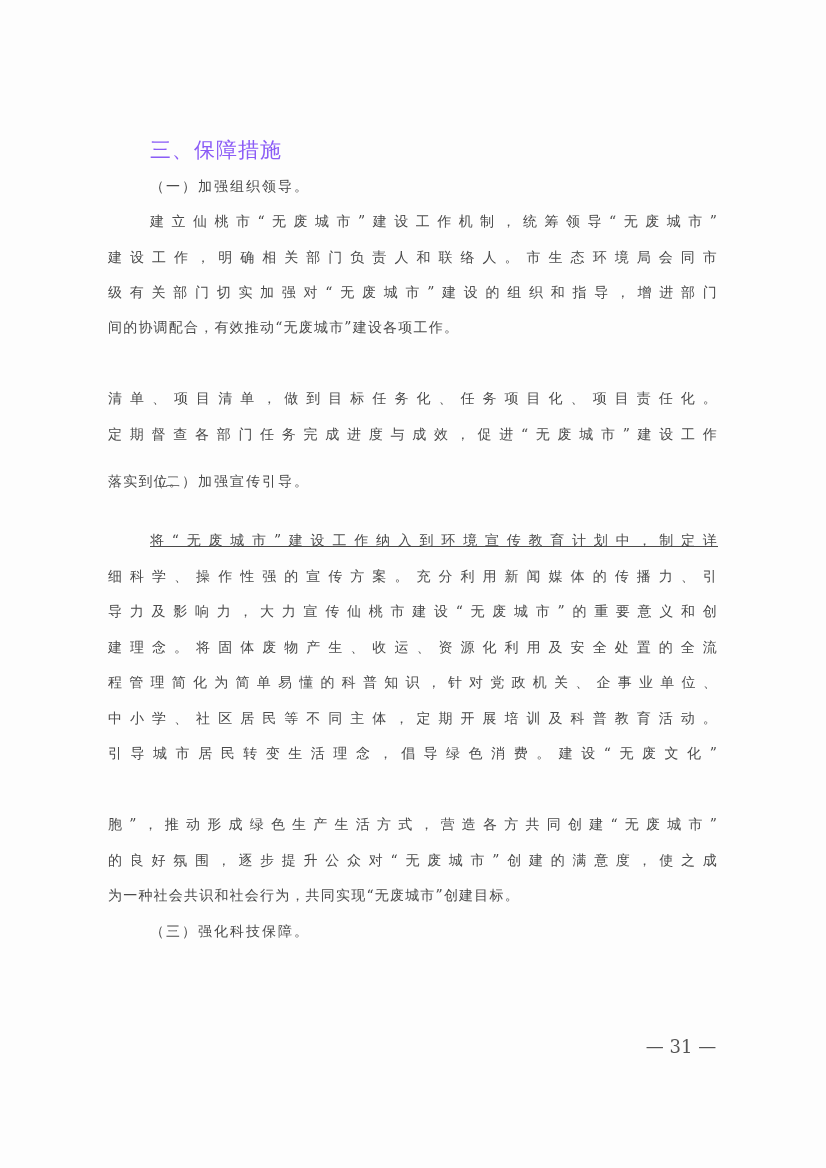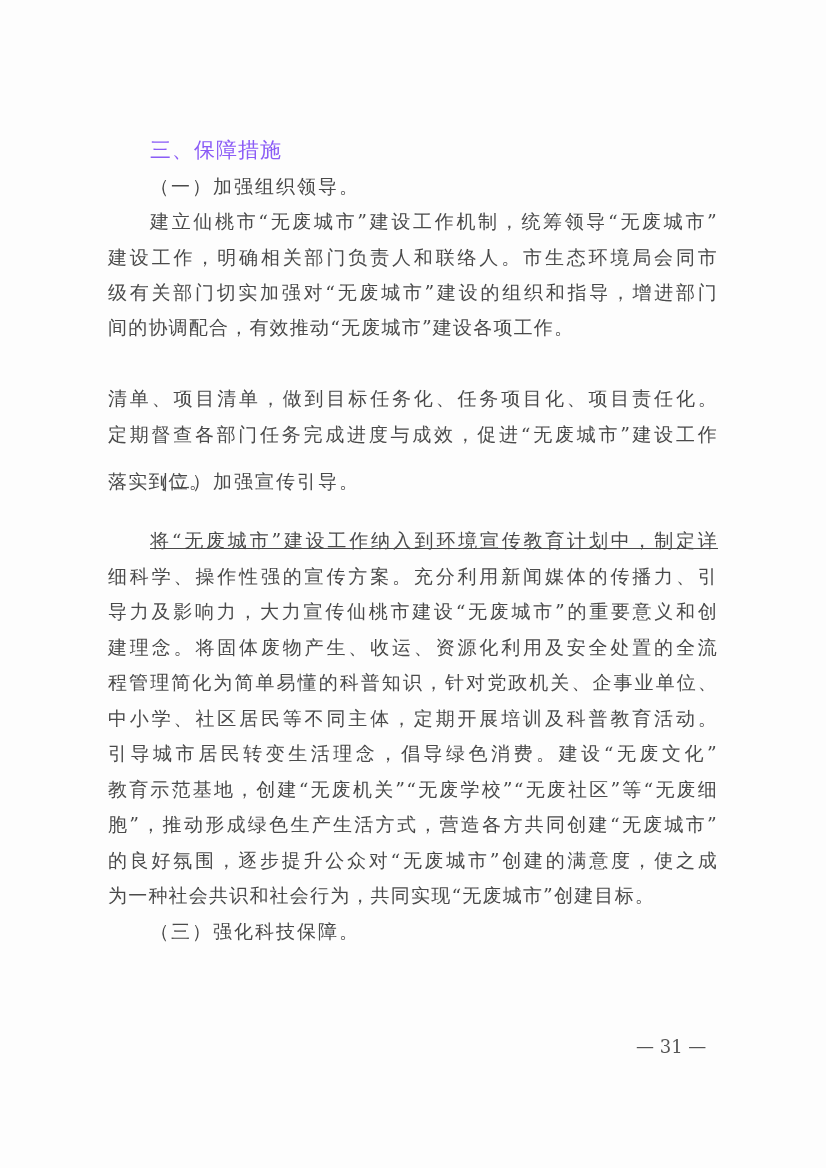--- a/index.html
+++ b/index.html
@@ -20,21 +20,21 @@
       left: 0; top: 0;
       width: 826px;
       height: 1168px;
       background: #fdfdfd;
     }
     .line {
       position: absolute;
       left: 108px;
       width: 610px;
       height: 35px;
-      font-size: 19px;
+      font-size: 14px;
       line-height: 35px;
       white-space: nowrap;
       letter-spacing: 1.2px;
       text-align: justify;
       text-align-last: justify;
     }
     .line.last {
       text-align-last: left;
     }
     .line.indent {
@@ -55,20 +55,21 @@
       letter-spacing: 2px;
     }
     .page-number {
       position: absolute;
       left: 636px;
       top: 1036px;
       width: 90px;
       font-family: "DejaVu Serif", "Liberation Serif", serif;
       font-size: 18px;
       color: #555;
+      text-align: center;
       white-space: nowrap;
     }
   </style>
 </head>
 <body>
 
 <div class="page">
 
   <div class="line heading" style="top:133px;">三、保障措施</div>
 
@@ -85,21 +86,20 @@
 
   <div class="line subheading" style="top:464px;">（二）加强宣传引导。</div>
 
   <div class="line indent" style="top:523px;text-decoration:underline;">将“无废城市”建设工作纳入到环境宣传教育计划中，制定详</div>
   <div class="line" style="top:559px;">细科学、操作性强的宣传方案。充分利用新闻媒体的传播力、引</div>
   <div class="line" style="top:594px;">导力及影响力，大力宣传仙桃市建设“无废城市”的重要意义和创</div>
   <div class="line" style="top:630px;">建理念。将固体废物产生、收运、资源化利用及安全处置的全流</div>
   <div class="line" style="top:665px;">程管理简化为简单易懂的科普知识，针对党政机关、企事业单位、</div>
   <div class="line" style="top:701px;">中小学、社区居民等不同主体，定期开展培训及科普教育活动。</div>
   <div class="line" style="top:736px;">引导城市居民转变生活理念，倡导绿色消费。建设“无废文化”</div>
-  <div class="line" style="top:772px;">教育示范基地，创建“无废机关”“无废学校”“无废社区”等“无废细</div>
   <div class="line" style="top:807px;">胞”，推动形成绿色生产生活方式，营造各方共同创建“无废城市”</div>
   <div class="line" style="top:843px;">的良好氛围，逐步提升公众对“无废城市”创建的满意度，使之成</div>
   <div class="line last" style="top:878px;">为一种社会共识和社会行为，共同实现“无废城市”创建目标。</div>
 
   <div class="line subheading" style="top:914px;">（三）强化科技保障。</div>
 
   <div class="page-number">— 31 —</div>
 </div>
 
 </body></html>

